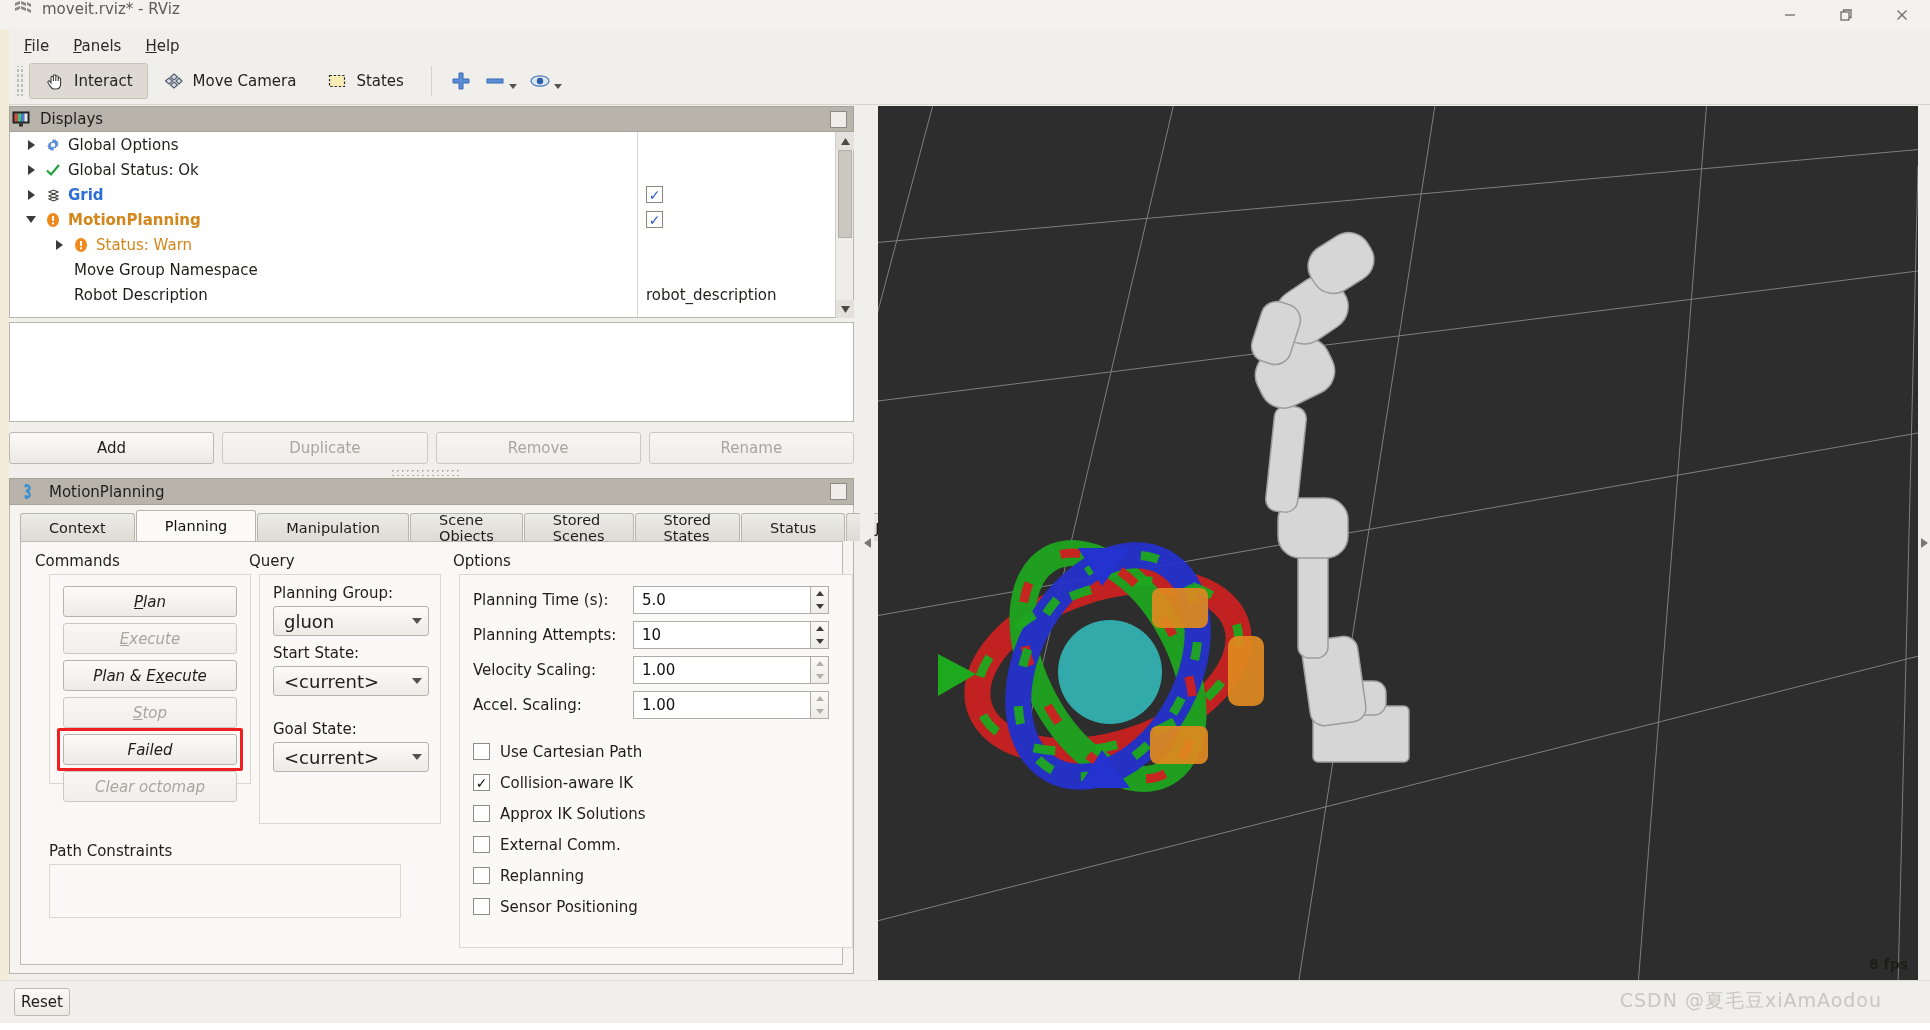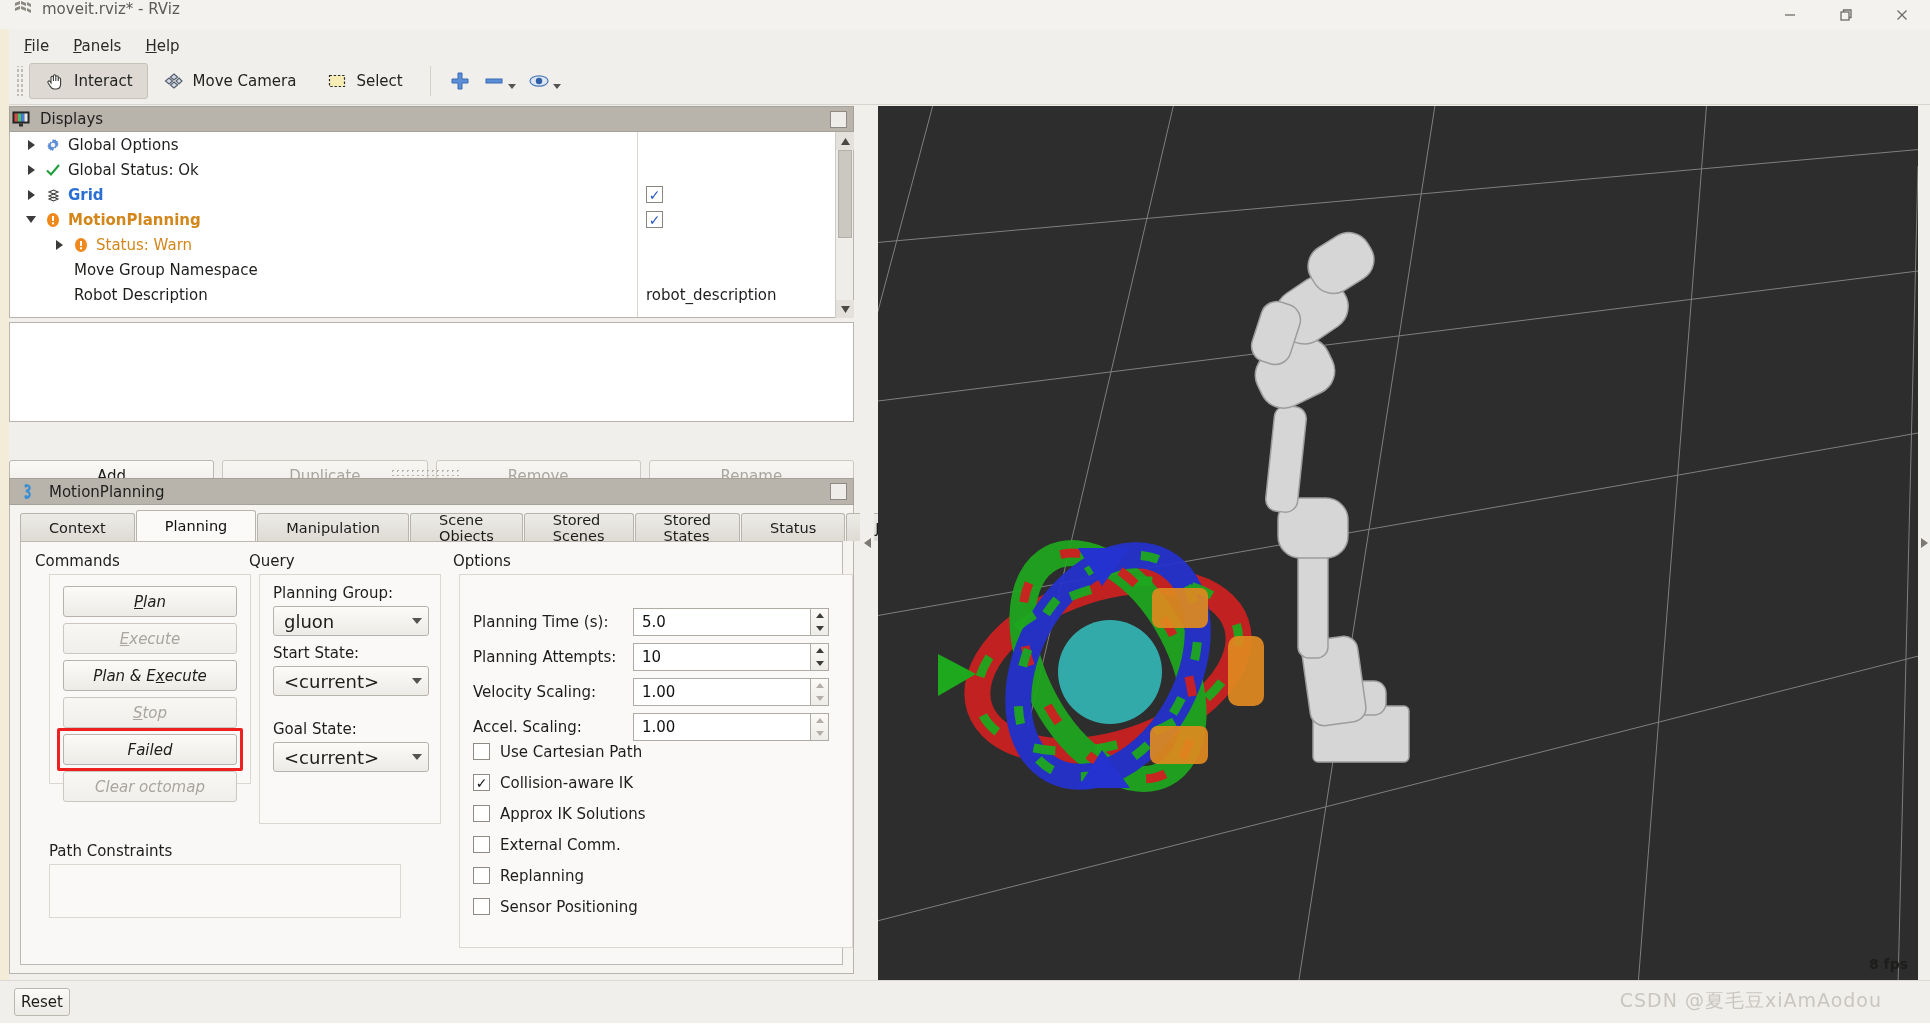--- a/index.html
+++ b/index.html
@@ -85,21 +85,21 @@
   .vcheck { width: 17px; height: 17px; border: 1px solid #8b8780; background: #fff; display: flex; align-items: center; justify-content: center; }
   .vcheck span { color: #2b59c3; font-size: 14px; line-height: 1; font-weight: bold; }
   .tree-scroll { position: absolute; right: 0; top: 0; width: 18px; height: 186px; background: #efedea; border-left: 1px solid #cfccc6; }
   .sc-arrow { width: 18px; height: 18px; display: flex; align-items: center; justify-content: center; background: #e4e1dc; }
   .sc-thumb { position: absolute; top: 18px; left: 2px; width: 14px; height: 88px; background: #cbc7c1; border: 1px solid #b3afa8; }
 
   
   .empty-box { position: absolute; left: 9px; top: 322px; width: 845px; height: 100px; background: #fff; border: 1px solid #b9b5ae; }
 
   
-  .btn-row { position: absolute; left: 9px; top: 432px; width: 845px; height: 32px; display: flex; gap: 8px; margin-top: 28px; }
+  .btn-row { position: absolute; left: 9px; top: 432px; width: 845px; height: 32px; display: flex; gap: 8px; }
   .qbtn {
     flex: 1; border: 1px solid #bcb8b1; border-radius: 3px;
     background: linear-gradient(#fbfaf8, #eceae5);
     color: #1d1d1b; font-size: 15px; display: flex; align-items: center; justify-content: center;
   }
   .qbtn.disabled { color: #a9a69f; background: linear-gradient(#f7f6f3, #efedE9); border-color: #cdc9c2; }
   .dots { position: absolute; left: 390px; top: 468px; width: 70px; height: 8px;
     background-image: radial-gradient(#b6b2ab 1px, transparent 1px); background-size: 5px 5px; }
 
   
@@ -263,21 +263,21 @@
       </span>
       <span>Move Camera</span>
     </div>
 
     <div class="tb-btn">
       <span class="tb-icon">
         <svg width="20" height="20" viewBox="0 0 20 20">
           <rect x="2.5" y="4.5" width="15" height="11" fill="#f7edb4" stroke="#2a2a28" stroke-width="1.2" stroke-dasharray="2.4 1.8"></rect>
         </svg>
       </span>
-      <span>Select</span>
+      <span>States</span>
     </div>
 
     <div class="tb-sep"></div>
 
     <div class="tb-small">
       <span class="tb-icon">
         <svg width="22" height="22" viewBox="0 0 22 22">
           <path d="M9 3 h4 v6 h6 v4 h-6 v6 h-4 v-6 h-6 v-4 h6 Z" fill="#5b8ed6" stroke="#3b6bb5" stroke-width="1"></path>
         </svg>
       </span>
@@ -526,21 +526,21 @@
           <div class="field-label" style="margin-top:20px;">Goal State:</div>
           <div class="combo">
             <span>&lt;current&gt;</span>
             <span class="cb-arrow"></span>
           </div>
         </div>
 
         <div class="grp-title" style="left:432px; top:10px;">Options</div>
         <div class="grp-box" style="left:438px; top:32px; width:394px; height:374px;"></div>
 
-        <div style="position:absolute; left:452px; top:44px; display:flex; flex-direction:column; gap:7px;margin-top:22px;">
+        <div style="position:absolute; left:452px; top:44px; display:flex; flex-direction:column; gap:7px;">
           <div class="spin-row">
             <span class="spin-label">Planning Time (s):</span>
             <span class="spin">5.0</span>
             <span class="spin-btns">
               <span class="sp-up">
                   <span class="sp-tri-u"></span>
                 </span>
               <span class="sp-dn">
                   <span class="sp-tri-d"></span>
                 </span>

